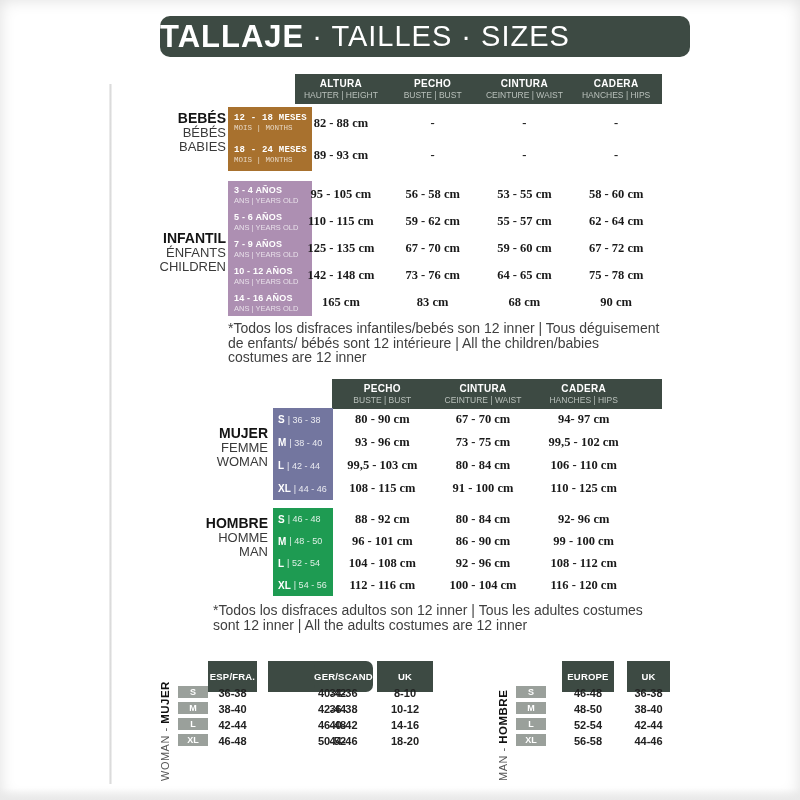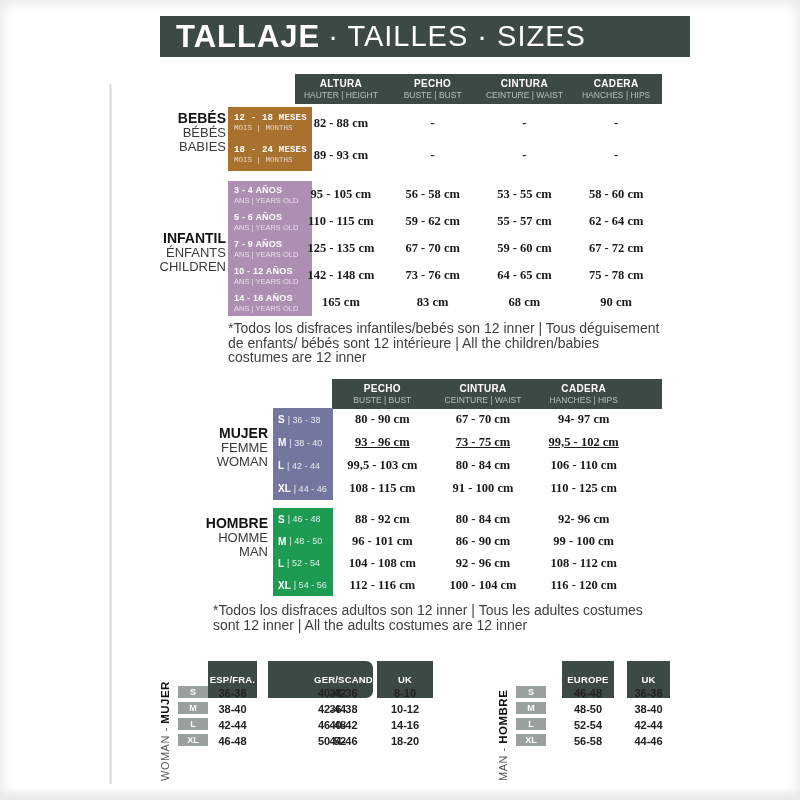--- a/index.html
+++ b/index.html
@@ -7,21 +7,21 @@
         font-family:"Liberation Sans",sans-serif;
         box-shadow:inset 0 0 16px rgba(0,0,0,.13);}
   .abs{position:absolute;}
   .spine{position:absolute;left:109px;top:84px;width:3px;height:700px;
          background:linear-gradient(to right,#efefef,#d5d5d5,#f2f2f2);opacity:.85;}
   .bottomshade{position:absolute;left:0;right:0;bottom:0;height:12px;
          background:linear-gradient(to bottom,rgba(255,255,255,0),#e9e9e9);}
 
   
   .titlebar{left:160px;top:16px;width:530px;height:41px;background:#3d4a43;color:#fff;
-            display:flex;align-items:center;padding-left:16px;box-sizing:border-box;letter-spacing:1px;}
+            display:flex;align-items:center;box-sizing:border-box;letter-spacing:1px;border-radius:10px;}
   .titlebar .tb{font-size:31px;font-weight:800;}
   .titlebar .tr{font-size:29px;font-weight:500;margin-left:8px;}
 
   
   .bar{background:#3d4a43;display:grid;box-sizing:border-box;}
   .cols4{grid-template-columns:repeat(4,1fr);}
   .cols3{grid-template-columns:repeat(3,1fr);}
   .kids-head{left:295px;top:74px;width:367px;height:30px;}
   .adults-head{left:332px;top:379px;width:330px;height:30px;padding-right:28px;}
   .colhead{display:flex;flex-direction:column;align-items:center;justify-content:center;color:#fff;}
@@ -49,21 +49,21 @@
 
   
   .vrow{display:grid;align-items:center;justify-items:center;
         font-family:"Liberation Serif",serif;font-weight:bold;font-size:12.5px;color:#1a1a1a;}
   .kvrow{left:295px;width:367px;grid-template-columns:repeat(4,1fr);}
   .avrow{left:332px;width:302px;grid-template-columns:repeat(3,1fr);}
 
   .footnote{font-size:14px;line-height:14.5px;color:#3f3f3f;}
 
   
-  .convhead{position:absolute;top:661px;height:37px;background:#3d4a43;color:#fff;
+  .convhead{position:absolute;top:661px;height:31px;background:#3d4a43;color:#fff;
             font-size:9.5px;font-weight:bold;display:flex;align-items:center;justify-content:center;letter-spacing:.2px;}
   .graybadge{position:absolute;height:12px;background:#9aa09b;color:#fff;font-weight:bold;font-size:9px;
             display:flex;align-items:center;justify-content:center;}
   .convval{position:absolute;height:13px;font-weight:bold;font-size:11px;color:#222;
             display:flex;align-items:center;justify-content:center;}
   .cw0{left:178px;width:30px;} .cw1{left:208px;width:49px;} .cw2{left:268px;width:40px;padding-left:44px;}
   .cw3{left:314px;width:59px;border-radius:7px;} .cw4{left:377px;width:56px;}
   .cm0{left:516px;width:30px;} .cm1{left:562px;width:52px;} .cm2{left:627px;width:43px;}
   .cr0{top:686px;} .cr1{top:702px;} .cr2{top:718px;} .cr3{top:734px;}
 
@@ -225,21 +225,21 @@
     <div class="sizebadge women" style="height:23px;">
       <b>XL</b>
       <span>| 44 - 46</span>
     </div>
   </div>
   <div class="vrow avrow abs" style="top:408px;height:23px;">
     <span>80 - 90 cm</span>
     <span>67 - 70 cm</span>
     <span>94- 97 cm</span>
   </div>
-  <div class="vrow avrow abs" style="top:431px;height:23px;text-decoration:underline;">
+  <div class="vrow avrow abs" style="top:431px;height:23px;">
     <span>93 - 96 cm</span>
     <span>73 - 75 cm</span>
     <span>99,5 - 102 cm</span>
   </div>
   <div class="vrow avrow abs" style="top:454px;height:23px;">
     <span>99,5 - 103 cm</span>
     <span>80 - 84 cm</span>
     <span>106 - 110 cm</span>
   </div>
   <div class="vrow avrow abs" style="top:477px;height:23px;">

